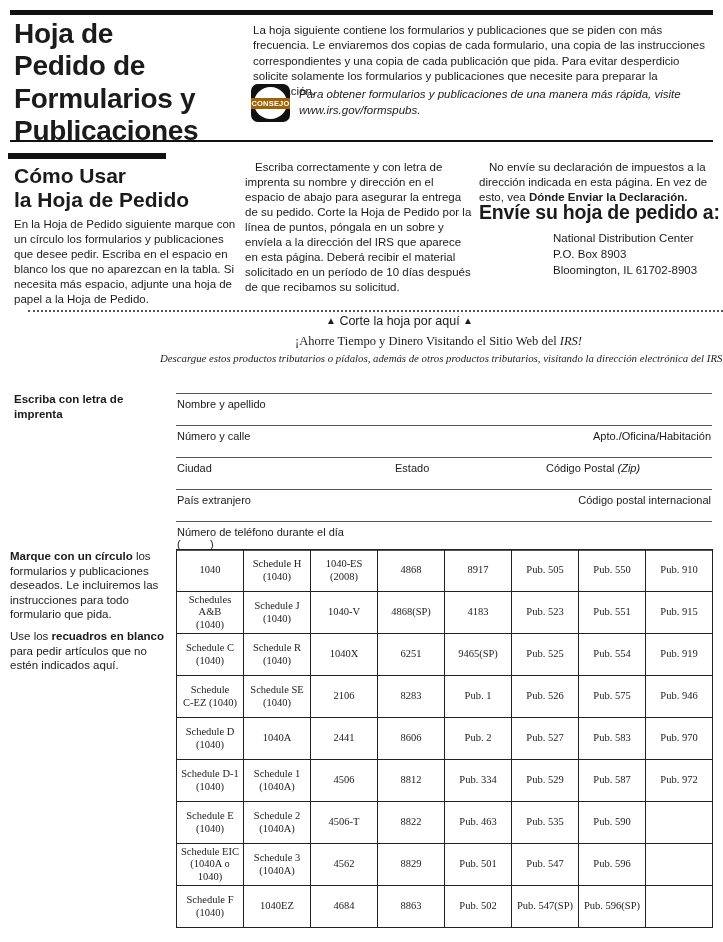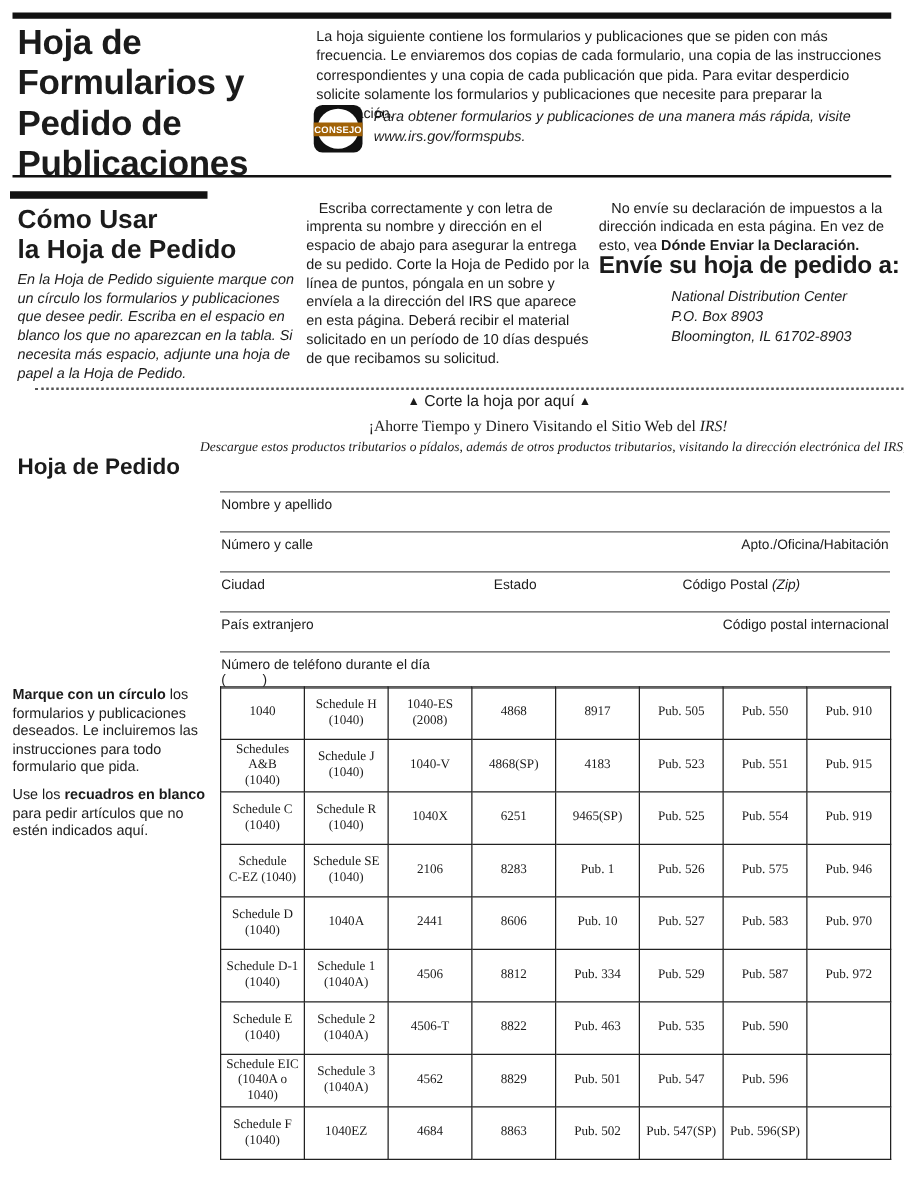--- a/index.html
+++ b/index.html
@@ -42,25 +42,25 @@
     background: #a16207; color: #fff; font-size: 7.5px; font-weight: bold;
     text-align: center; line-height: 11px; letter-spacing: 0.2px;
   }
   .tip-text { font-style: italic; font-size: 11.5px; line-height: 1.38; padding: 3px 0 0 9px; }
 
   .rule1 { left: 10px; top: 140px; width: 703px; height: 2px; background: #111; }
 
   .howto-bar { left: 8px; top: 153px; width: 158px; height: 6px; background: #111; }
   .howto-head { left: 14px; top: 164px; width: 232px; font-size: 21px; font-weight: bold; line-height: 1.14; margin: 0; }
   .col-text { font-size: 11.5px; line-height: 1.3; }
-  .howto-col1 { left: 14px; top: 217px; width: 228px; font-style: italic; }
+  .howto-col1 { left: 14px; top: 217px; width: 228px; }
   .howto-col2 { left: 245px; top: 160px; width: 227px; text-indent: 10px; }
   .howto-col3 { left: 479px; top: 160px; width: 241px; text-indent: 10px; }
   .send-head { left: 479px; top: 201px; width: 244px; font-size: 19.5px; font-weight: bold; margin: 0; letter-spacing: -0.2px; }
-  .address { left: 537px; top: 230px; font-size: 11.5px; line-height: 1.4; font-style: italic; }
+  .address { left: 553px; top: 230px; font-size: 11.5px; line-height: 1.4; }
 
   .cut-row {
     left: 28px; top: 310px; width: 703px;
     border-top: 2px dotted #555;
     text-align: center; font-weight: normal; font-size: 12.5px;
     padding-top: 2px; padding-left: 40px;
   }
   .cut-row .tri { font-size: 10px; position: relative; top: -1px; }
 
   .banner { left: 160px; top: 334px; width: 557px; text-align: center; font-family: "Liberation Serif", serif; }
@@ -96,22 +96,22 @@
 </style>
 </head>
 <body>
 
 <div class="page">
 
   <div class="abs top-bar"></div>
 
   <h1 class="abs main-title">
     <div>Hoja de</div>
+    <div>Pedido de</div>
     <div>Formularios y</div>
-    <div>Pedido de</div>
     <div>Publicaciones</div>
   </h1>
 
   <div class="abs intro">La hoja siguiente contiene los formularios y publicaciones que se piden con más frecuencia. Le enviaremos dos copias de cada formulario, una copia de las instrucciones correspondientes y una copia de cada publicación que pida. Para evitar desperdicio solicite solamente los formularios y publicaciones que necesite para preparar la declaración.</div>
 
   <div class="abs tip-row">
     <div class="tip-icon">
       <div class="tip-circle"></div>
       <div class="tip-band">CONSEJO</div>
     </div>
@@ -141,21 +141,21 @@
     <span class="tri">▲</span>
     <span>Corte la hoja por aquí</span>
     <span class="tri">▲</span>
   </div>
 
   <div class="abs banner">
     <div class="banner-bold"><span>¡Ahorre Tiempo y Dinero Visitando el Sitio Web del </span><i>IRS!</i></div>
     <div class="banner-italic">Descargue estos productos tributarios o pídalos, además de otros productos tributarios, visitando la dirección electrónica del IRS, www.irs.gov</div>
   </div>
 
-  <div class="abs of-title">Hoja de Pedido</div>
+  <div class="abs of-sub">Escriba con letra de imprenta</div>
 
   <div class="abs fields">
     <div class="field-row">
       <span class="fr-label">Nombre y apellido</span>
     </div>
     <div class="field-row">
       <span class="fr-label">Número y calle</span>
       <span class="fr-right">Apto./Oficina/Habitación</span>
     </div>
     <div class="field-row">
@@ -228,21 +228,21 @@
           <td>Pub. 526</td>
           <td>Pub. 575</td>
           <td>Pub. 946</td>
         </tr>
         <tr>
           <td>Schedule D
 (1040)</td>
           <td>1040A</td>
           <td>2441</td>
           <td>8606</td>
-          <td>Pub. 10</td>
+          <td>Pub. 2</td>
           <td>Pub. 527</td>
           <td>Pub. 583</td>
           <td>Pub. 970</td>
         </tr>
         <tr>
           <td>Schedule D-1
 (1040)</td>
           <td>Schedule 1
 (1040A)</td>
           <td>4506</td>

